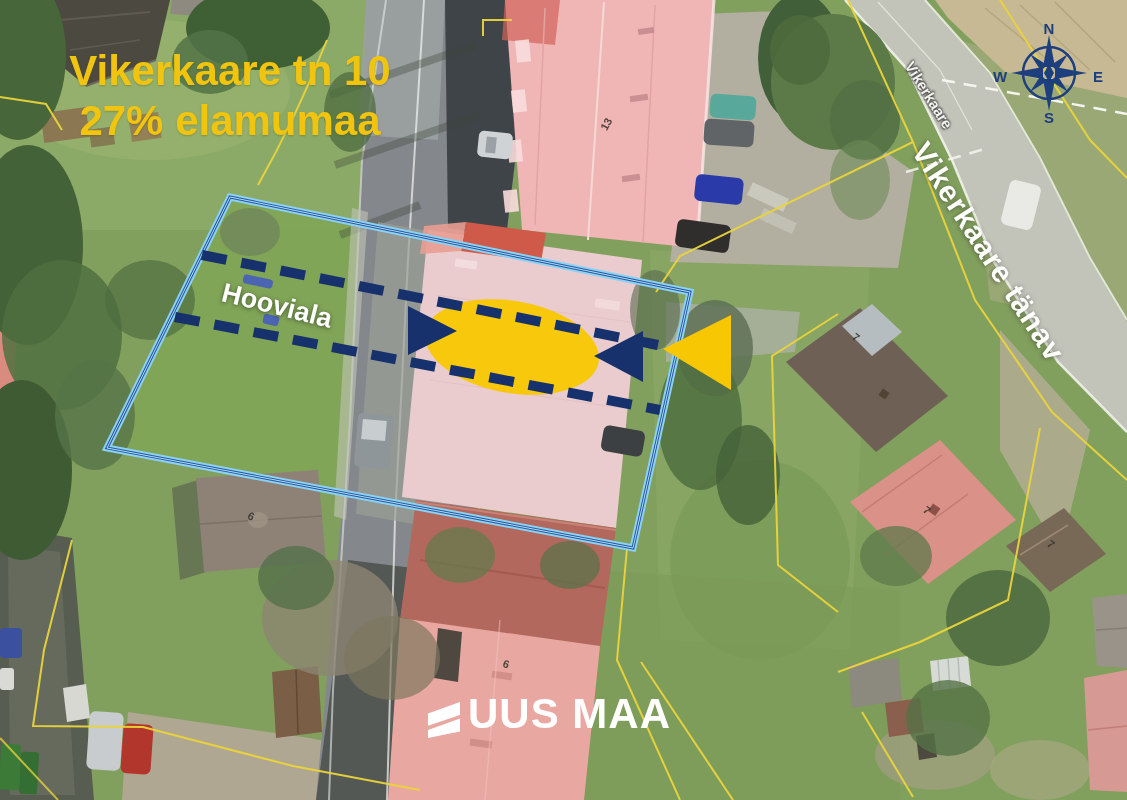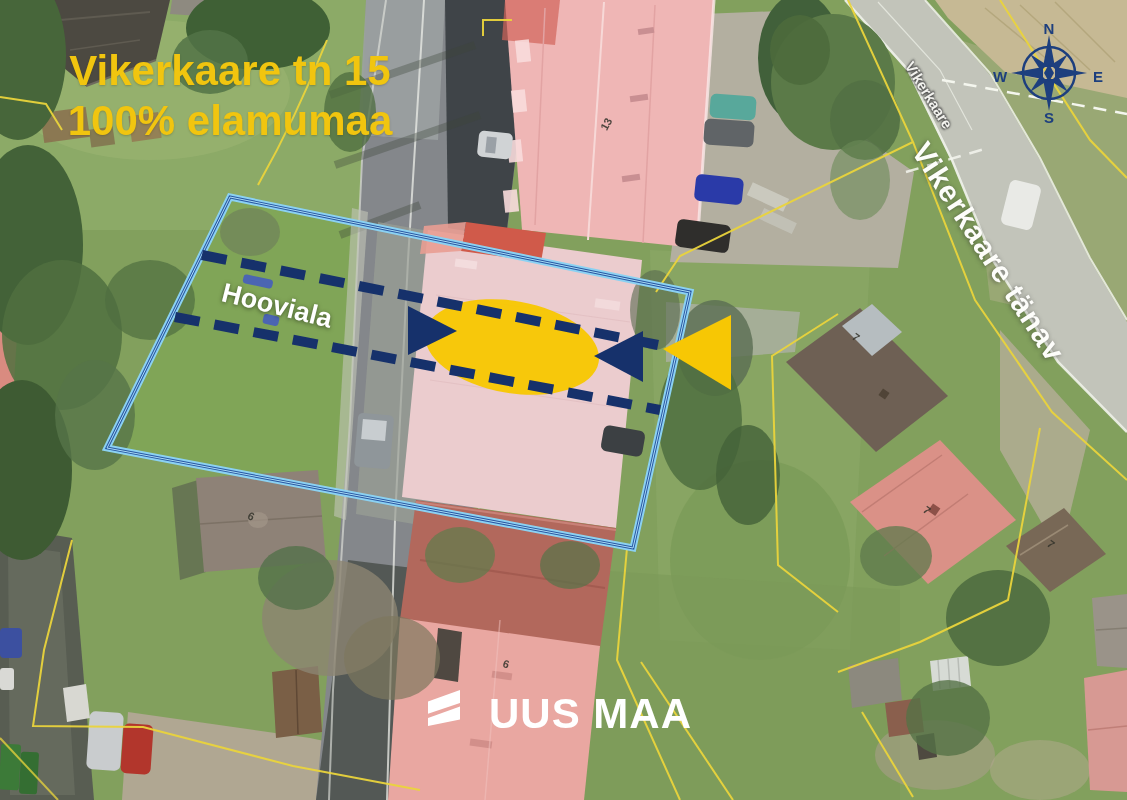--- a/index.html
+++ b/index.html
@@ -31,21 +31,21 @@
     transform:translate(-50%,-50%) rotate(57deg);
   }
   .compass-letter{
     font-weight:bold;font-size:15px;color:#1d3f7e;
     transform:translate(-50%,-50%);
   }
   .house-num{
     font-weight:bold;font-size:11px;color:#33332b;opacity:.85;
   }
   .logo{
-    left:428px;top:690px;display:flex;align-items:flex-start;gap:29px;
+    left:428px;top:690px;display:flex;align-items:flex-end;gap:8px;
   }
   .logo-mark{position:relative;width:32px;height:36px;}
   .logo-mark .s1,.logo-mark .s2{position:absolute;left:0;top:0;width:100%;height:100%;background:#fff;}
   .logo-mark .s1{clip-path:polygon(0 32%,100% 0%,100% 36%,0 66%);}
   .logo-mark .s2{clip-path:polygon(0 78%,100% 46%,100% 82%,0 100%);}
   .logo-text{
     font-weight:bold;font-size:42px;color:#ffffff;letter-spacing:1px;
   }
 </style>
 </head>
@@ -278,22 +278,22 @@
       <polygon points="19,-19 2,-8 8,-2"></polygon>
       <polygon points="19,19 8,2 2,8"></polygon>
       <polygon points="-19,19 -2,8 -8,2"></polygon>
       <polygon points="-19,-19 -8,-2 -2,-8"></polygon>
       <polygon points="0,-9 5,0 0,9 -5,0"></polygon>
     </g>
   </g>
 </svg>
 
   <div class="abs title-block">
-    <div>Vikerkaare tn 15</div>
-    <div>100% elamumaa</div>
+    <div>Vikerkaare tn 10</div>
+    <div>27% elamumaa</div>
   </div>
 
   <div class="abs yard-label" style="left:277px;top:306px;">Hooviala</div>
 
   <div class="abs street-small" style="left:929px;top:95px;">Vikerkaare</div>
 
   <div class="abs street-large" style="left:988px;top:252px;">Vikerkaare tänav</div>
 
   <div class="abs compass-letter" style="left:1049px;top:28px;">N</div>
   <div class="abs compass-letter" style="left:1098px;top:76px;">E</div>

